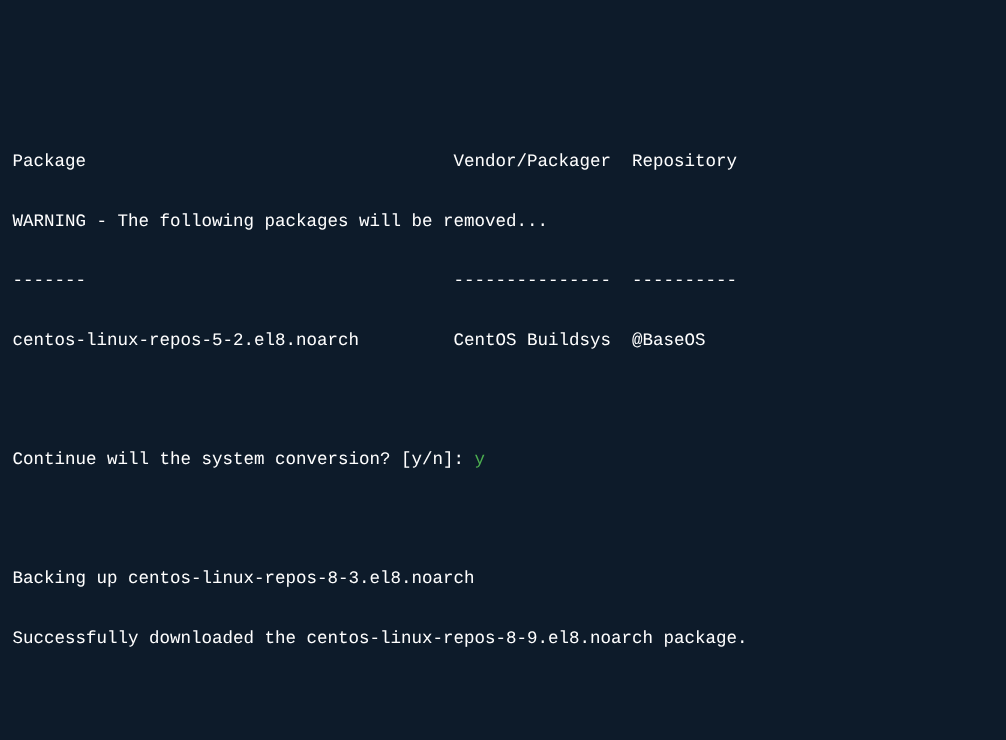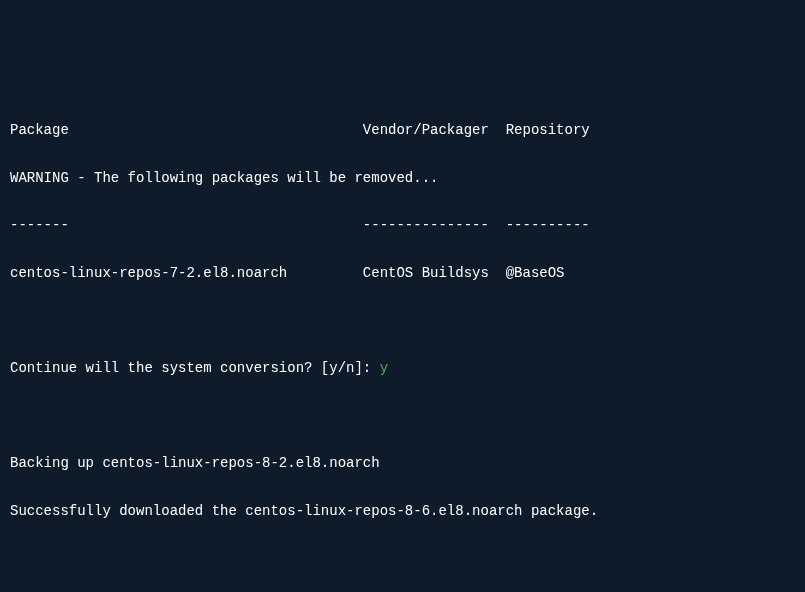--- a/index.html
+++ b/index.html
@@ -25,28 +25,28 @@
   </style>
 </head>
 <body>
 
 
 
 <div class="terminal">
 <span class="line">Package                                   Vendor/Packager  Repository</span>
 <span class="line">WARNING - The following packages will be removed...</span>
 <span class="line">-------                                   ---------------  ----------</span>
-<span class="line">centos-linux-repos-7-2.el8.noarch         CentOS Buildsys  @BaseOS</span>
+<span class="line">centos-linux-repos-5-2.el8.noarch         CentOS Buildsys  @BaseOS</span>
 <span class="line"></span>
 <span class="line"></span>
 <span class="line"><span>Continue will the system conversion? [y/n]: </span><span class="green">y</span></span>
 <span class="line"></span>
 <span class="line"></span>
-<span class="line">Backing up centos-linux-repos-8-2.el8.noarch</span>
-<span class="line">Successfully downloaded the centos-linux-repos-8-6.el8.noarch package.</span>
+<span class="line">Backing up centos-linux-repos-8-3.el8.noarch</span>
+<span class="line">Successfully downloaded the centos-linux-repos-8-9.el8.noarch package.</span>
 
 
 
 
 <span class="line"></span>
 
 
 
 
 

